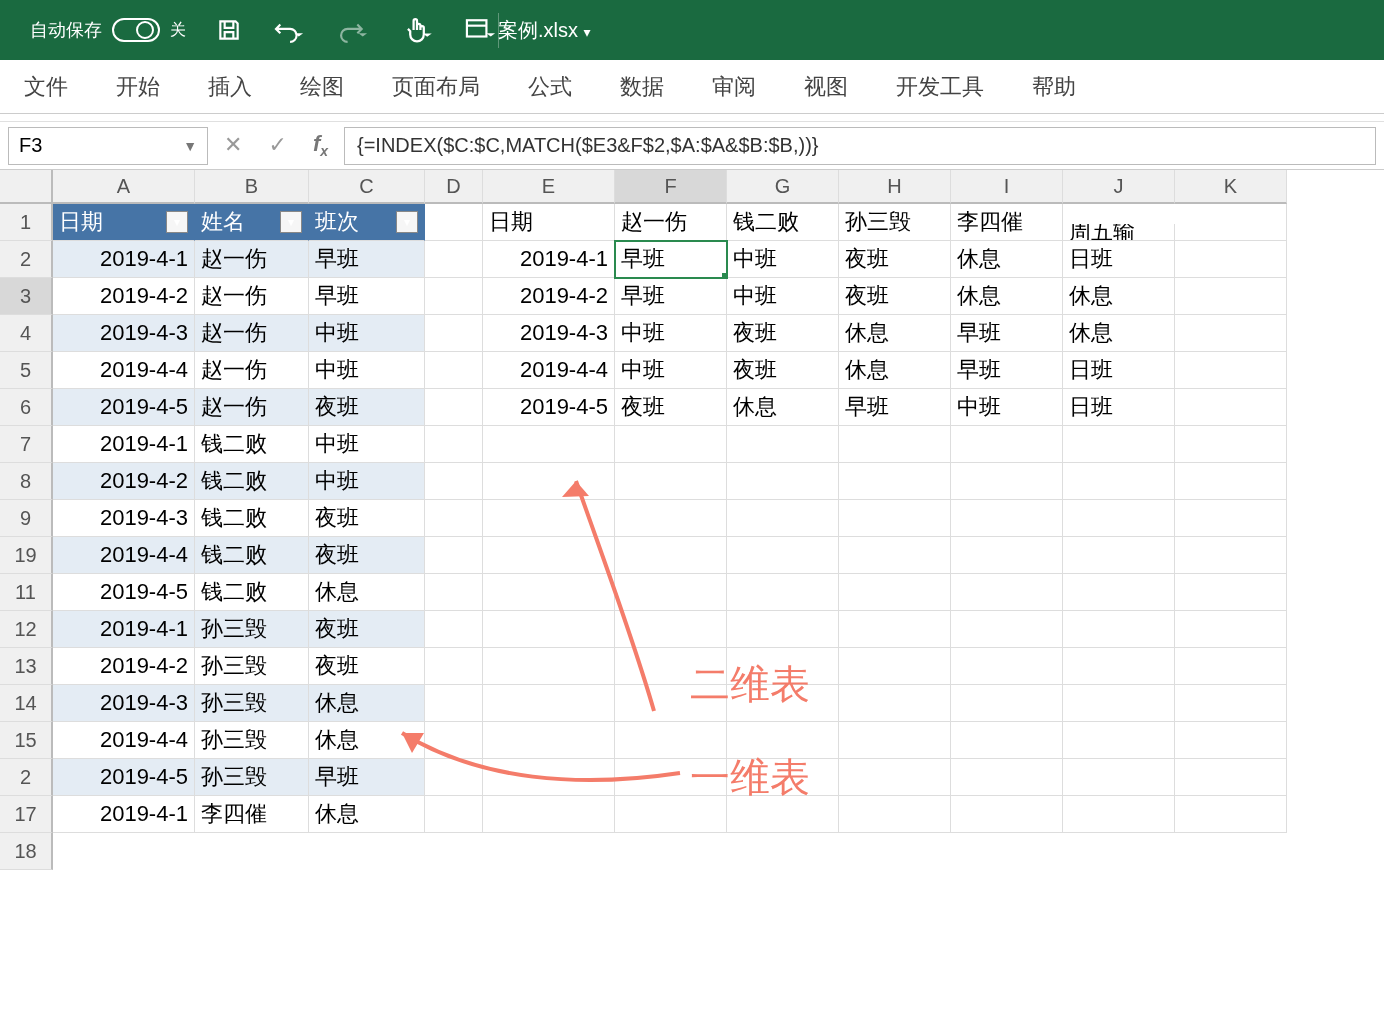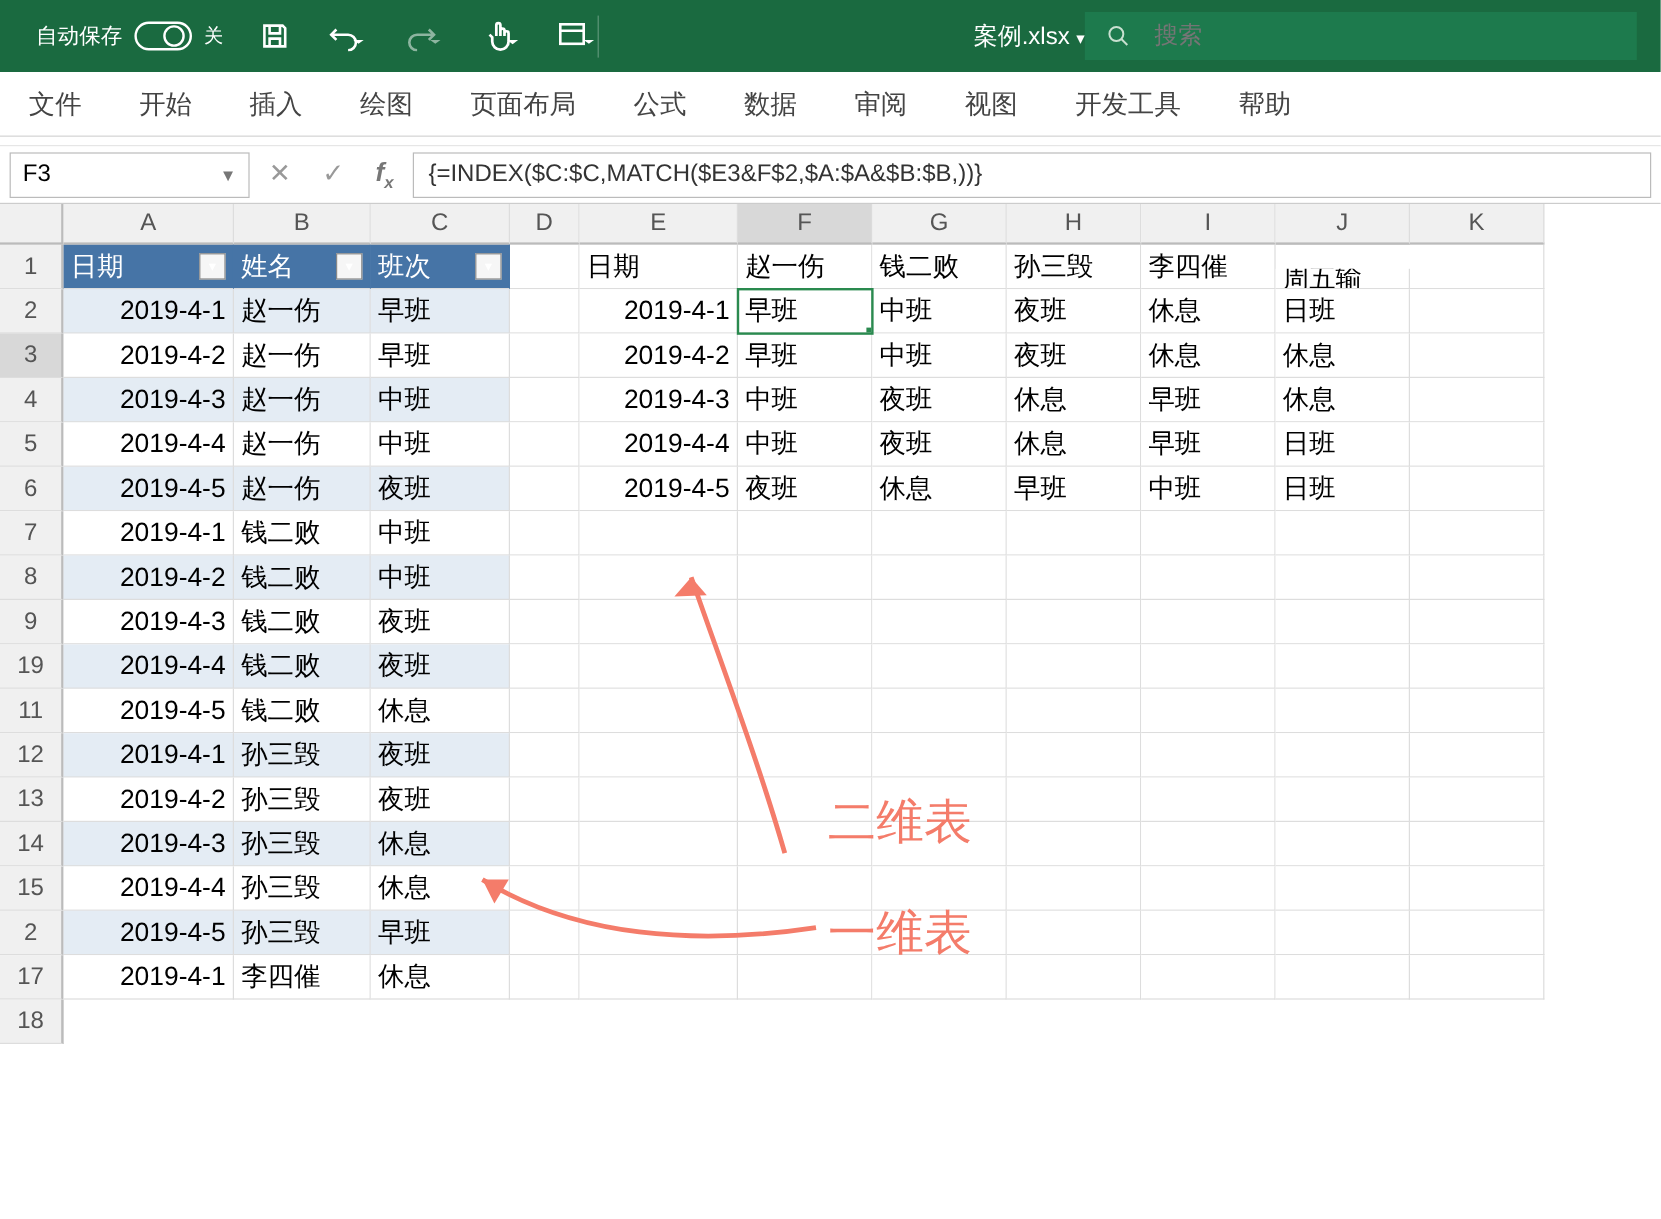--- a/index.html
+++ b/index.html
@@ -6,21 +6,21 @@
   html, body { height: 100%; font-family: "Microsoft YaHei", sans-serif; background: #fff; }
   
   .titlebar { background: #1a6a40; height: 60px; display: flex; align-items: center; color: #fff; font-size: 18px; }
   .titlebar .autosave { display: flex; align-items: center; gap: 10px; margin-left: 30px; }
   .toggle { width: 48px; height: 24px; border: 2px solid #fff; border-radius: 12px; display: flex; align-items: center; justify-content: flex-end; padding: 0 4px; }
   .toggle-circ { width: 18px; height: 18px; border: 2px solid #fff; border-radius: 50%; background: transparent; }
   .toggle-lbl { font-size: 16px; }
   .titlebar .qat { display: flex; gap: 30px; margin-left: 30px; align-items: center; }
   .qat span { display: inline-flex; align-items: center; }
   .qat svg { display:block; }
-  .title-center { flex: 1; text-align: right; font-size: 20px; position:relative; }
+  .title-center { flex: 1; text-align: left; font-size: 20px; position:relative; }
   .title-center::before{ content:""; position:absolute; left:0; top:-4px; bottom:-4px; width:1px; background:rgba(255,255,255,.3);}
   .searchbox { width: 460px; height: 40px; background: #1d7a4d; display: flex; align-items: center; padding: 0 18px; gap: 20px; color: #c8e0d0; margin-right: 20px; }
   .searchbox input { background: transparent; border: none; outline: none; color: #c8e0d0; font-size: 20px; width: 100%; }
   
   .ribbon { height: 54px; background: #fff; display: flex; align-items: center; gap: 44px; padding-left: 22px; font-size: 22px; color: #444; border-bottom: 1px solid #ccc; }
   .ribbon span { cursor: pointer; padding: 6px 2px; }
   .ribbon-divider { height: 8px; background:#fff; border-bottom:1px solid #e0e0e0;}
   
   .fbar { height: 48px; display: flex; align-items: center; border-bottom: 1px solid #ccc; background:#fff; }
   .namebox { width: 200px; height: 38px; border: 1px solid #bbb; margin: 4px 0 4px 8px; display: flex; align-items: center; padding: 0 10px; font-size: 20px; justify-content: space-between; }
@@ -94,27 +94,20 @@
     <span>
       <svg width="34" height="26" viewBox="0 0 30 24">
           <rect x="2" y="3" width="18" height="15" fill="none" stroke="#fff" stroke-width="2"></rect>
           <line x1="2" y1="8" x2="20" y2="8" stroke="#fff" stroke-width="2"></line>
           <path fill="#fff" d="M24 18l4-3h-8z"></path>
         </svg>
     </span>
   </div>
   <div class="title-center">
     <span>案例.xlsx</span> <span style="font-size:14px">▾</span>
-  </div>
-  <div class="searchbox">
-    <svg width="22" height="22" viewBox="0 0 24 24">
-        <circle cx="10" cy="10" r="7" fill="none" stroke="#c8e0d0" stroke-width="2"></circle>
-        <line x1="15" y1="15" x2="21" y2="21" stroke="#c8e0d0" stroke-width="2"></line>
-      </svg>
-    <input placeholder="搜索" style="">
   </div>
 </div>
 
 <div class="ribbon" id="ribbon">
     <span>文件</span>
     <span>开始</span>
     <span>插入</span>
     <span>绘图</span>
     <span>页面布局</span>
     <span>公式</span>

